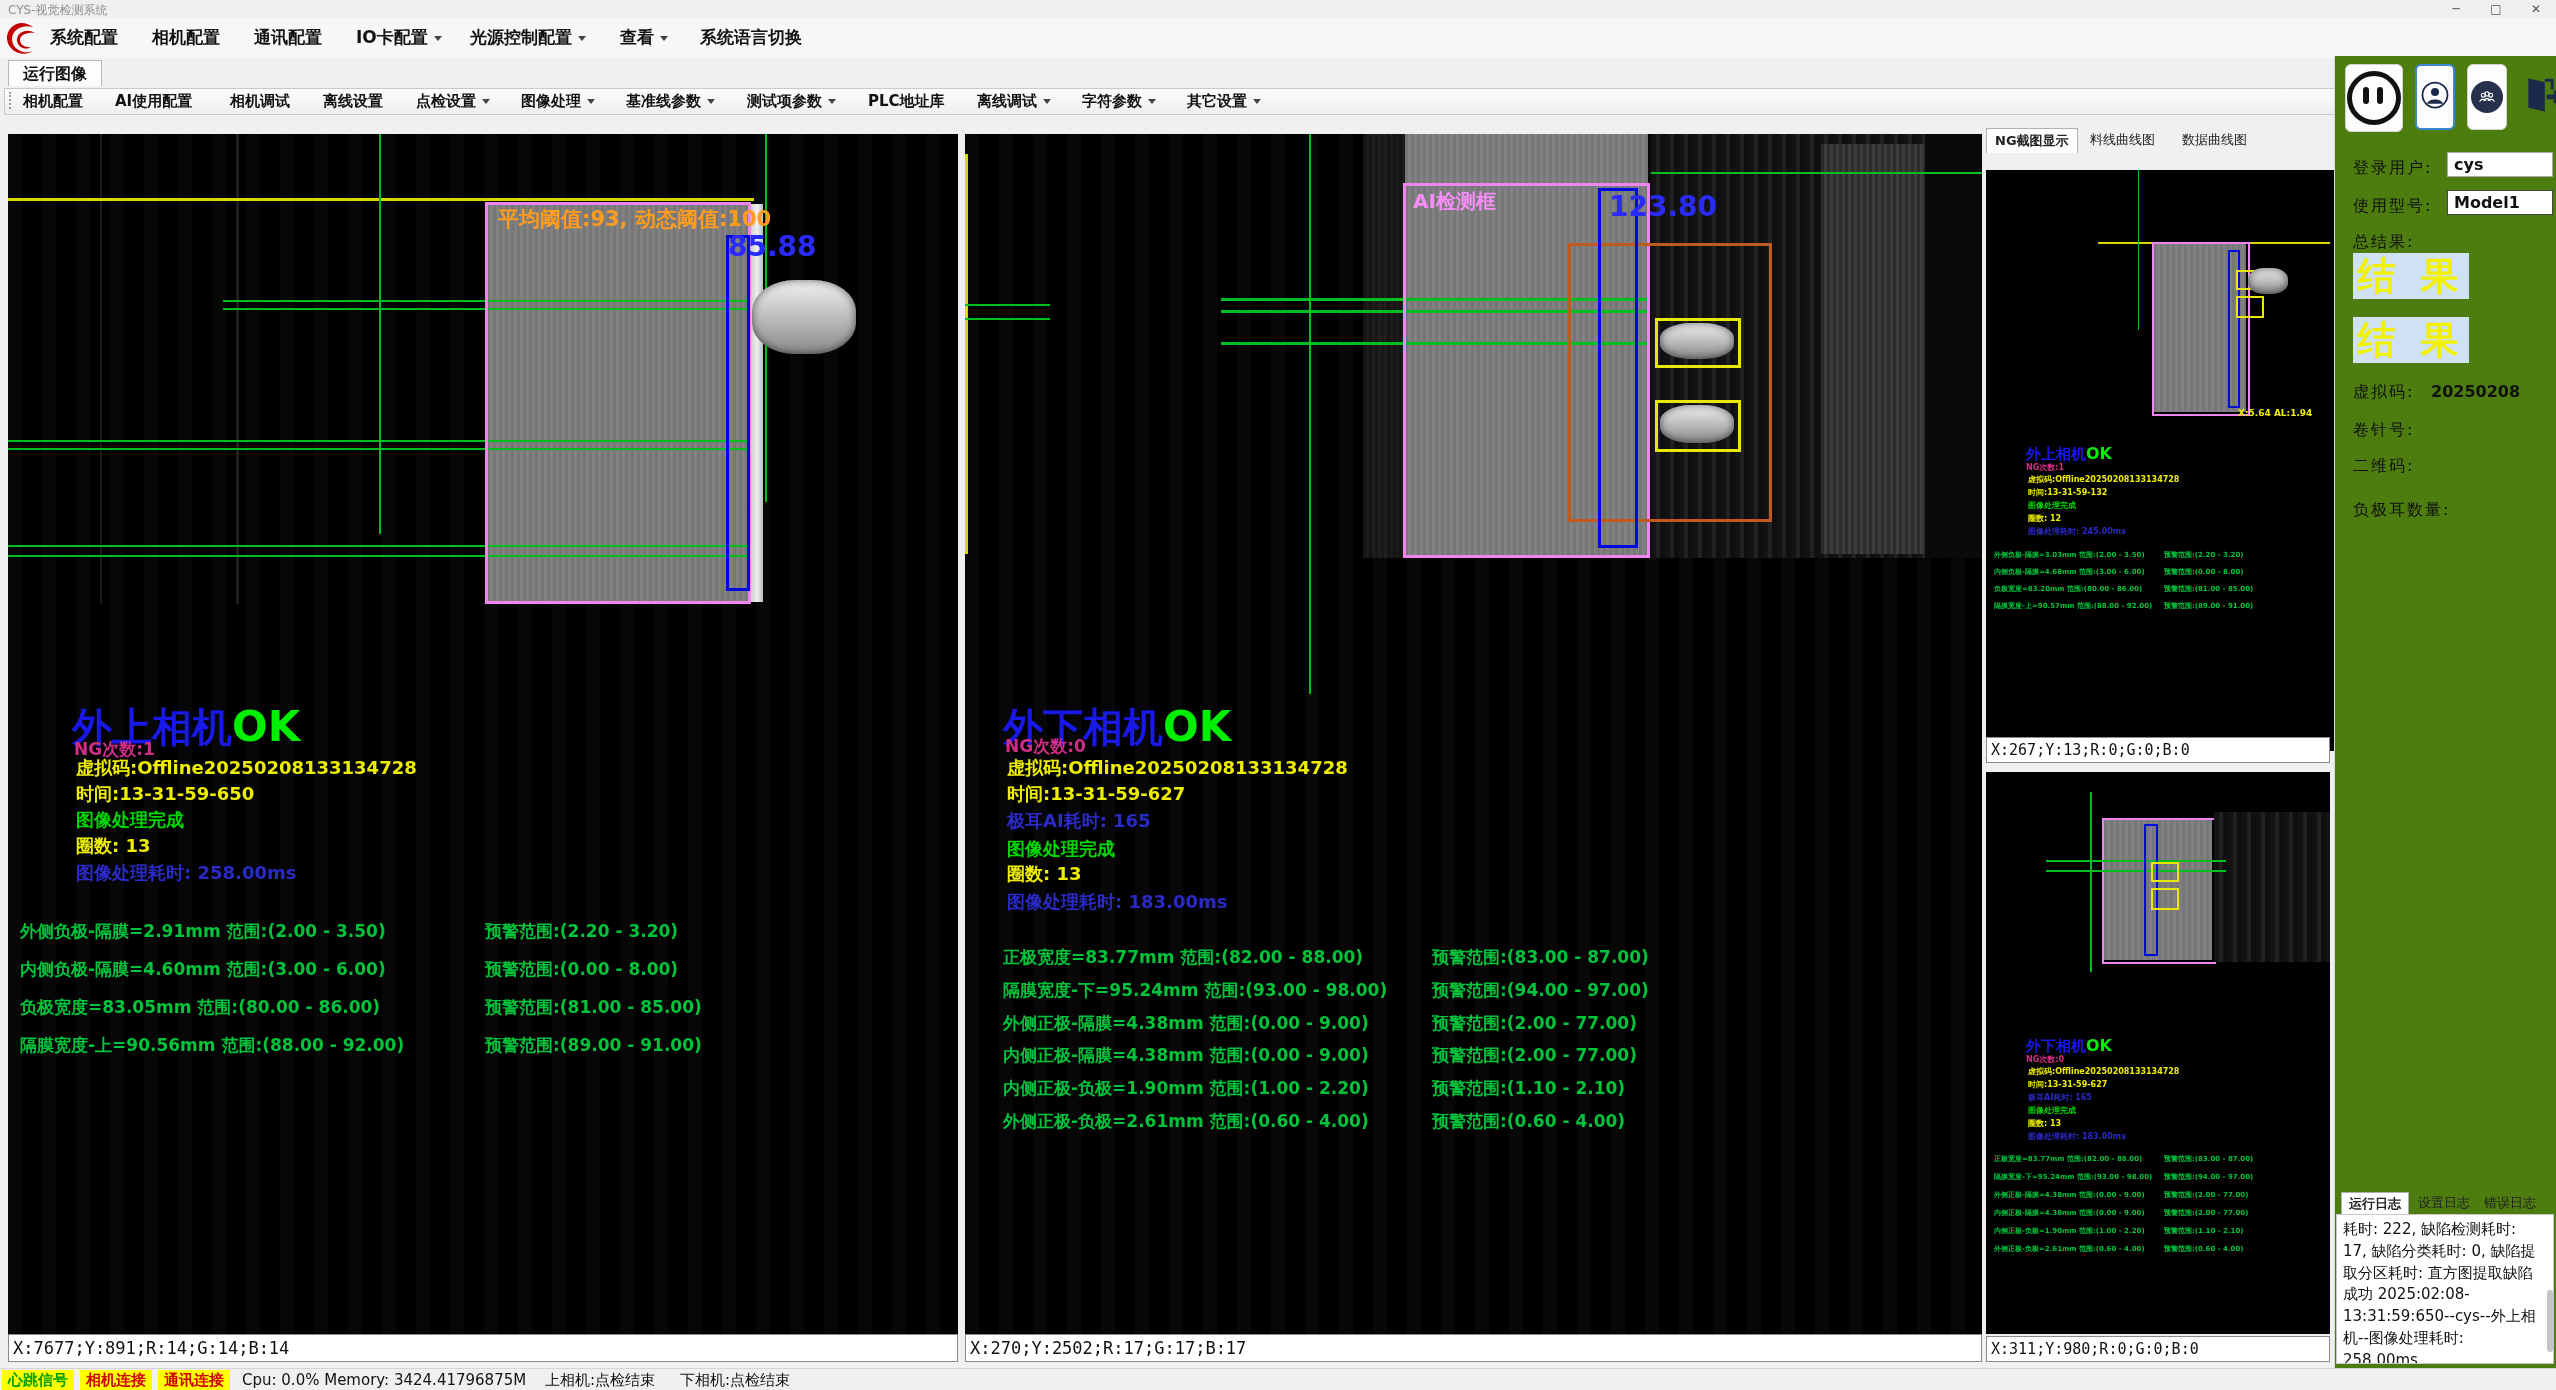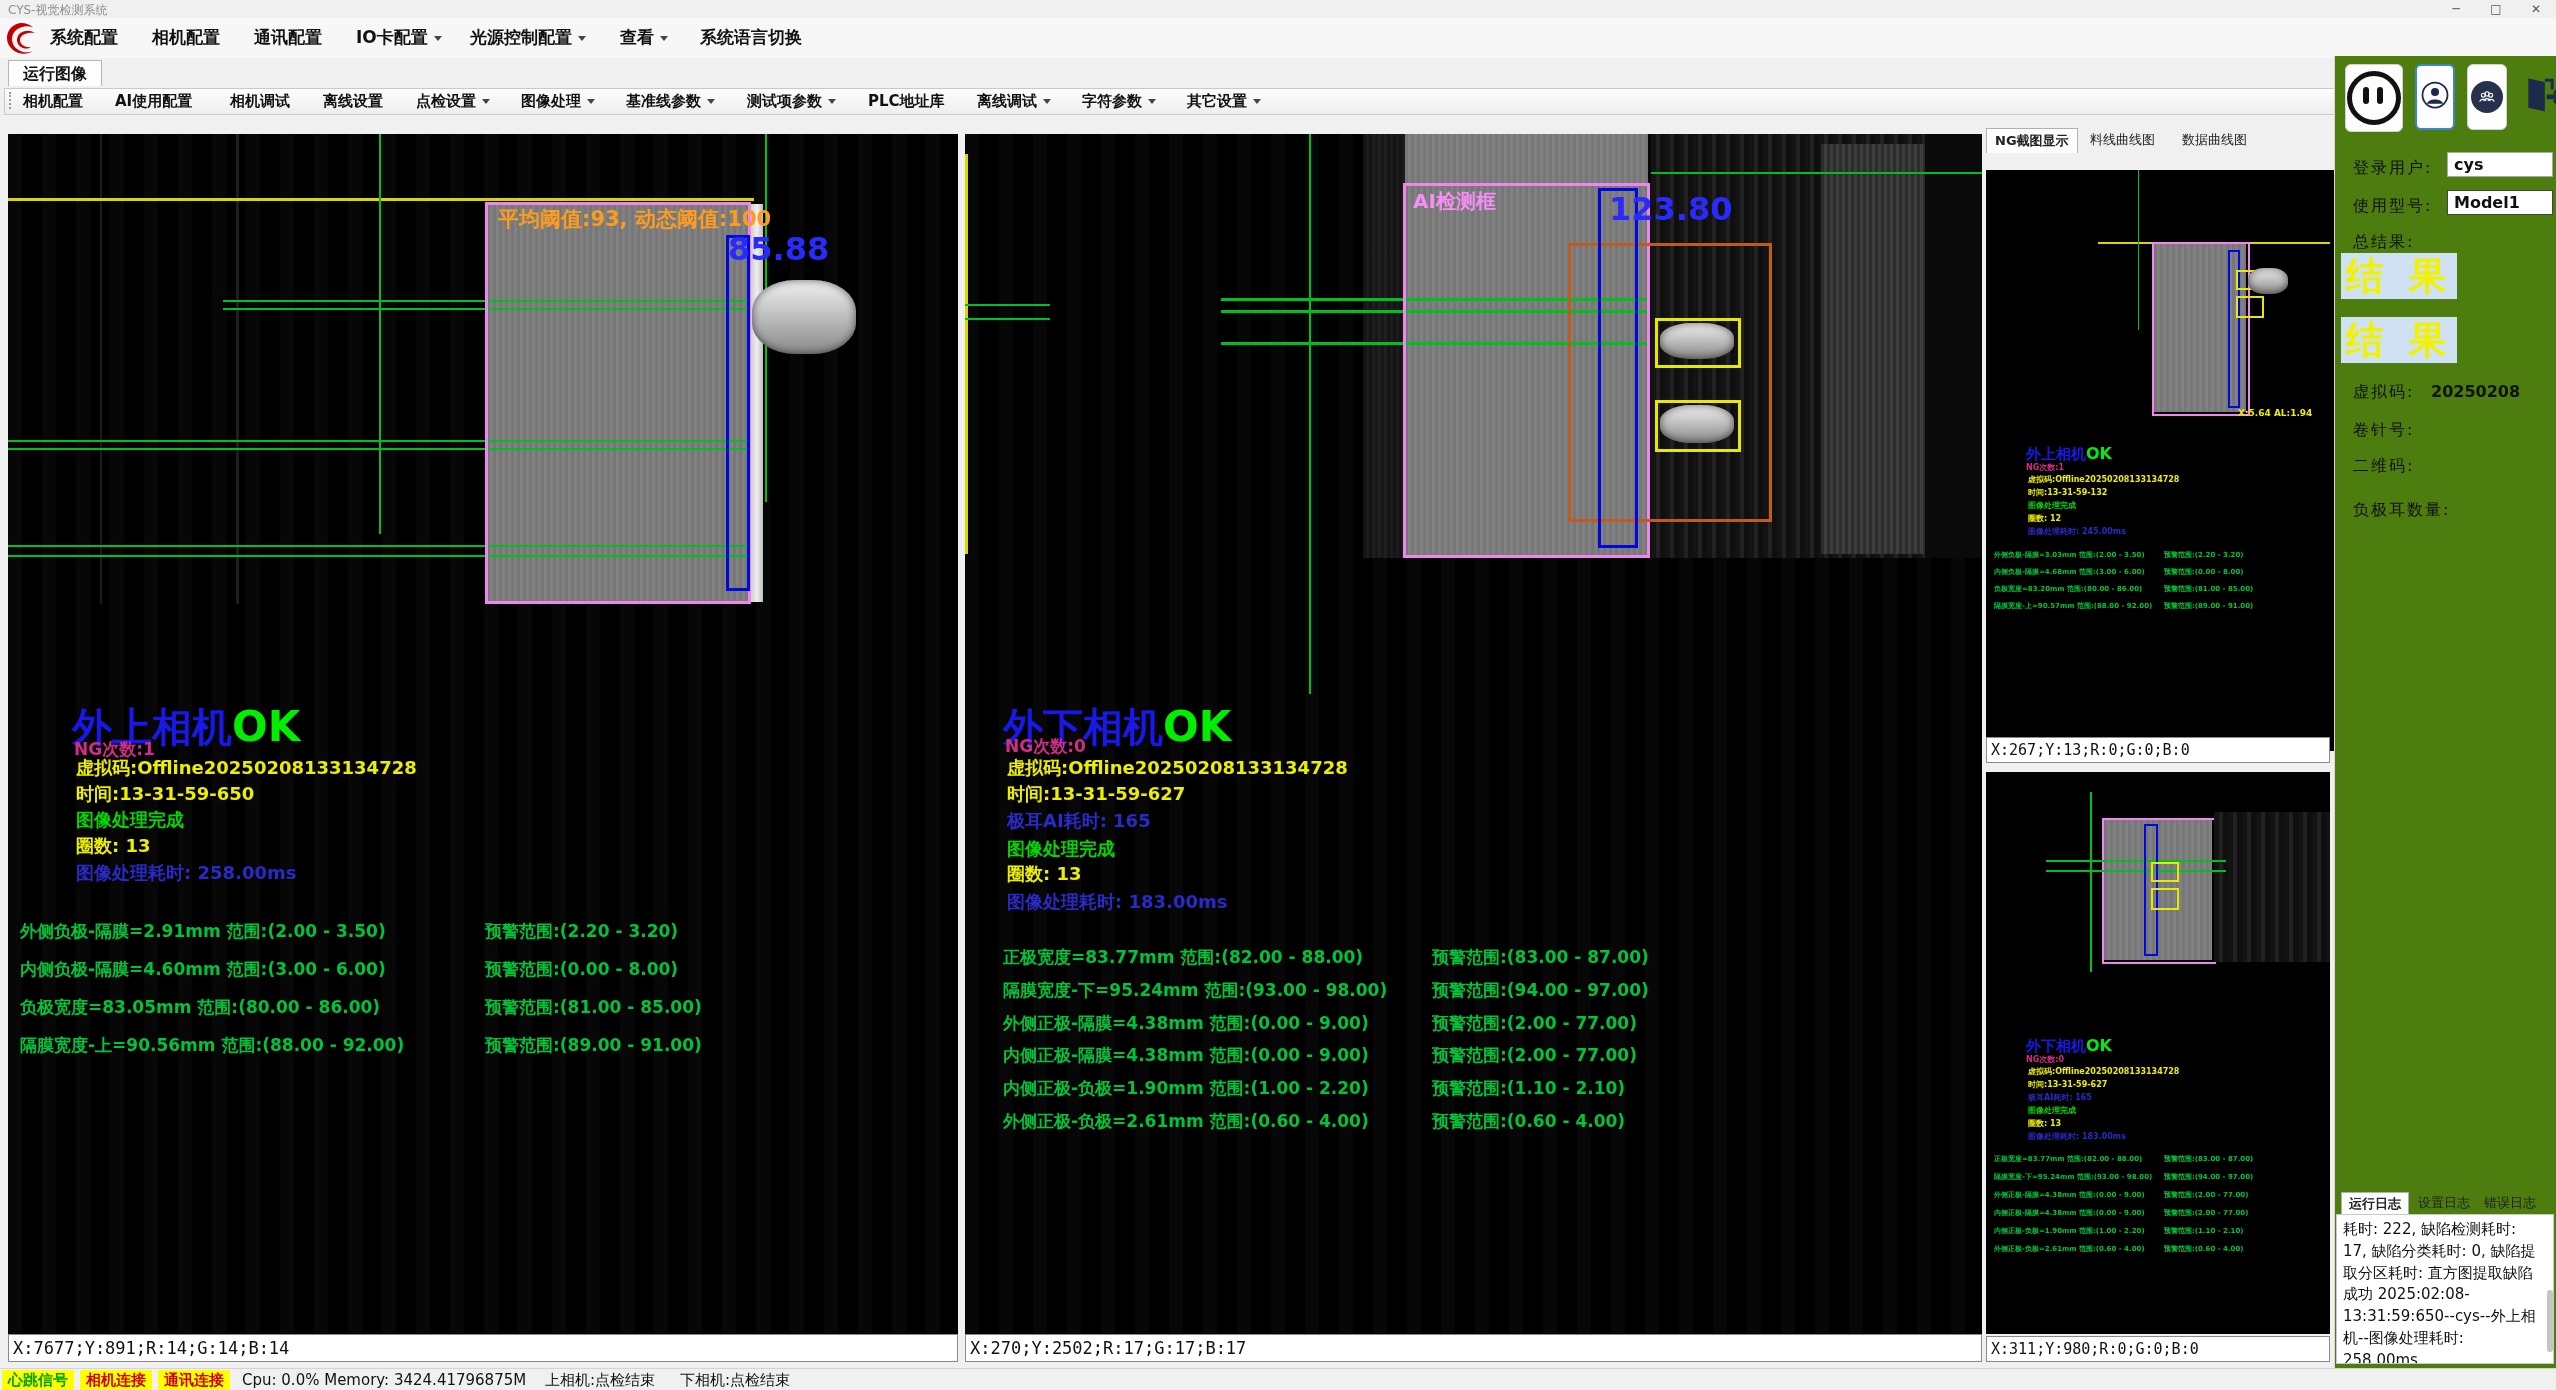--- a/index.html
+++ b/index.html
@@ -32,21 +32,21 @@
   .gline{position:absolute;background:#00bf1e;}
   .yline{position:absolute;background:#d8d800;}
   .pinkrect{position:absolute;border:3px solid #ef86ef;}
   .bluerect{position:absolute;border:3px solid #0008e0;}
   .orangerect{position:absolute;border:3px solid #c05a1e;}
   .yellowrect{position:absolute;border:3px solid #e8e800;}
   .whitestrip{position:absolute;background:linear-gradient(90deg,#cfcfcf,#efefef,#bdbdbd);}
   
   .ovl-orange{position:absolute;font-size:21px;font-weight:700;color:#ff9c1e;white-space:nowrap;}
   .ovl-pink{position:absolute;font-size:20px;font-weight:700;color:#f78ef7;white-space:nowrap;}
-  .ovl-bluev{position:absolute;font-size:32px;font-weight:700;color:#2a2aff;white-space:nowrap;}
+  .ovl-bluev{position:absolute;font-size:28px;font-weight:700;color:#2a2aff;white-space:nowrap;}
   .cam-title{position:absolute;font-size:40px;font-weight:700;color:#1818e8;white-space:nowrap;}
   .cam-title .ok{color:#00ef00;font-size:42px;}
   .ng-line{position:absolute;font-size:17px;font-weight:700;color:#cf2d86;white-space:nowrap;}
   .ln{position:absolute;font-size:18px;font-weight:700;white-space:nowrap;}
   .ln-y{color:#eded00;}.ln-g{color:#00d800;}.ln-b{color:#2a2ac8;}
   .mrow{position:absolute;left:0;width:100%;height:22px;font-size:17px;font-weight:700;color:#00c33c;white-space:nowrap;}
   .mrow span{position:absolute;top:0;}
   .p-left .mrow .ml{left:12px;} .p-left .mrow .mw{left:477px;}
   .p-mid  .mrow .ml{left:38px;} .p-mid  .mrow .mw{left:467px;}
   
@@ -61,21 +61,21 @@
   .mrow2{position:absolute;left:0;width:100%;height:10px;font-size:7px;font-weight:700;color:#00c33c;white-space:nowrap;}
   .mrow2 span{position:absolute;top:0;}
   .mrow2 .ml{left:8px;} .mrow2 .mw{left:178px;}
   .mini-cap{position:absolute;font-size:9px;font-weight:700;color:#eded00;white-space:nowrap;}
   
   #sidebar{position:absolute;left:2334px;top:56px;width:222px;height:1312px;background:#4d7c0f;border-left:1px solid #d8d8d8;box-sizing:border-box;}
   .sbtn{position:absolute;top:8px;background:#fdfdfd;border:1px solid #d2d2d2;border-radius:6px;display:flex;align-items:center;justify-content:center;box-sizing:border-box;}
   .sbtn.sel{border:2px solid #3a86d4;}
   .slabel{position:absolute;font-size:16px;color:#111;letter-spacing:2px;white-space:nowrap;}
   .sval{position:absolute;background:#fff;font-size:16px;font-weight:700;box-sizing:border-box;padding:2px 6px;white-space:nowrap;}
-  .resbox{position:absolute;left:6px;width:116px;height:46px;background:#cfe2f4;color:#f2f200;font-size:38px;font-weight:700;text-align:center;line-height:46px;letter-spacing:6px;}
+  .resbox{position:absolute;left:18px;width:116px;height:46px;background:#cfe2f4;color:#f2f200;font-size:38px;font-weight:700;text-align:center;line-height:46px;letter-spacing:6px;}
   
   .pausering{width:44px;height:44px;border:5px solid #111;border-radius:50%;position:relative;}
   .pausering i{position:absolute;top:11px;width:6px;height:17px;background:#111;border-radius:3px;}
   
   .logtab{position:absolute;top:0;height:22px;font-size:13px;line-height:22px;padding:0 7px;white-space:nowrap;color:#222;}
   .logtab.sel{background:#fff;border:1px solid #b0b0b0;border-bottom:none;font-weight:700;}
   #logtext{position:absolute;left:2336px;top:1214px;width:218px;height:150px;background:#fff;border:1px solid #c9c9c9;box-sizing:border-box;font-size:15px;line-height:1.45;padding:4px 10px 4px 6px;color:#111;overflow:hidden;}
   .scrollthumb{position:absolute;background:#c5c5c5;border-radius:3px;}
   
   #statusbar{position:absolute;left:0;top:1368px;width:2556px;height:22px;background:#f0f0f0;border-top:1px solid #d5d5d5;font-size:15px;line-height:21px;}

